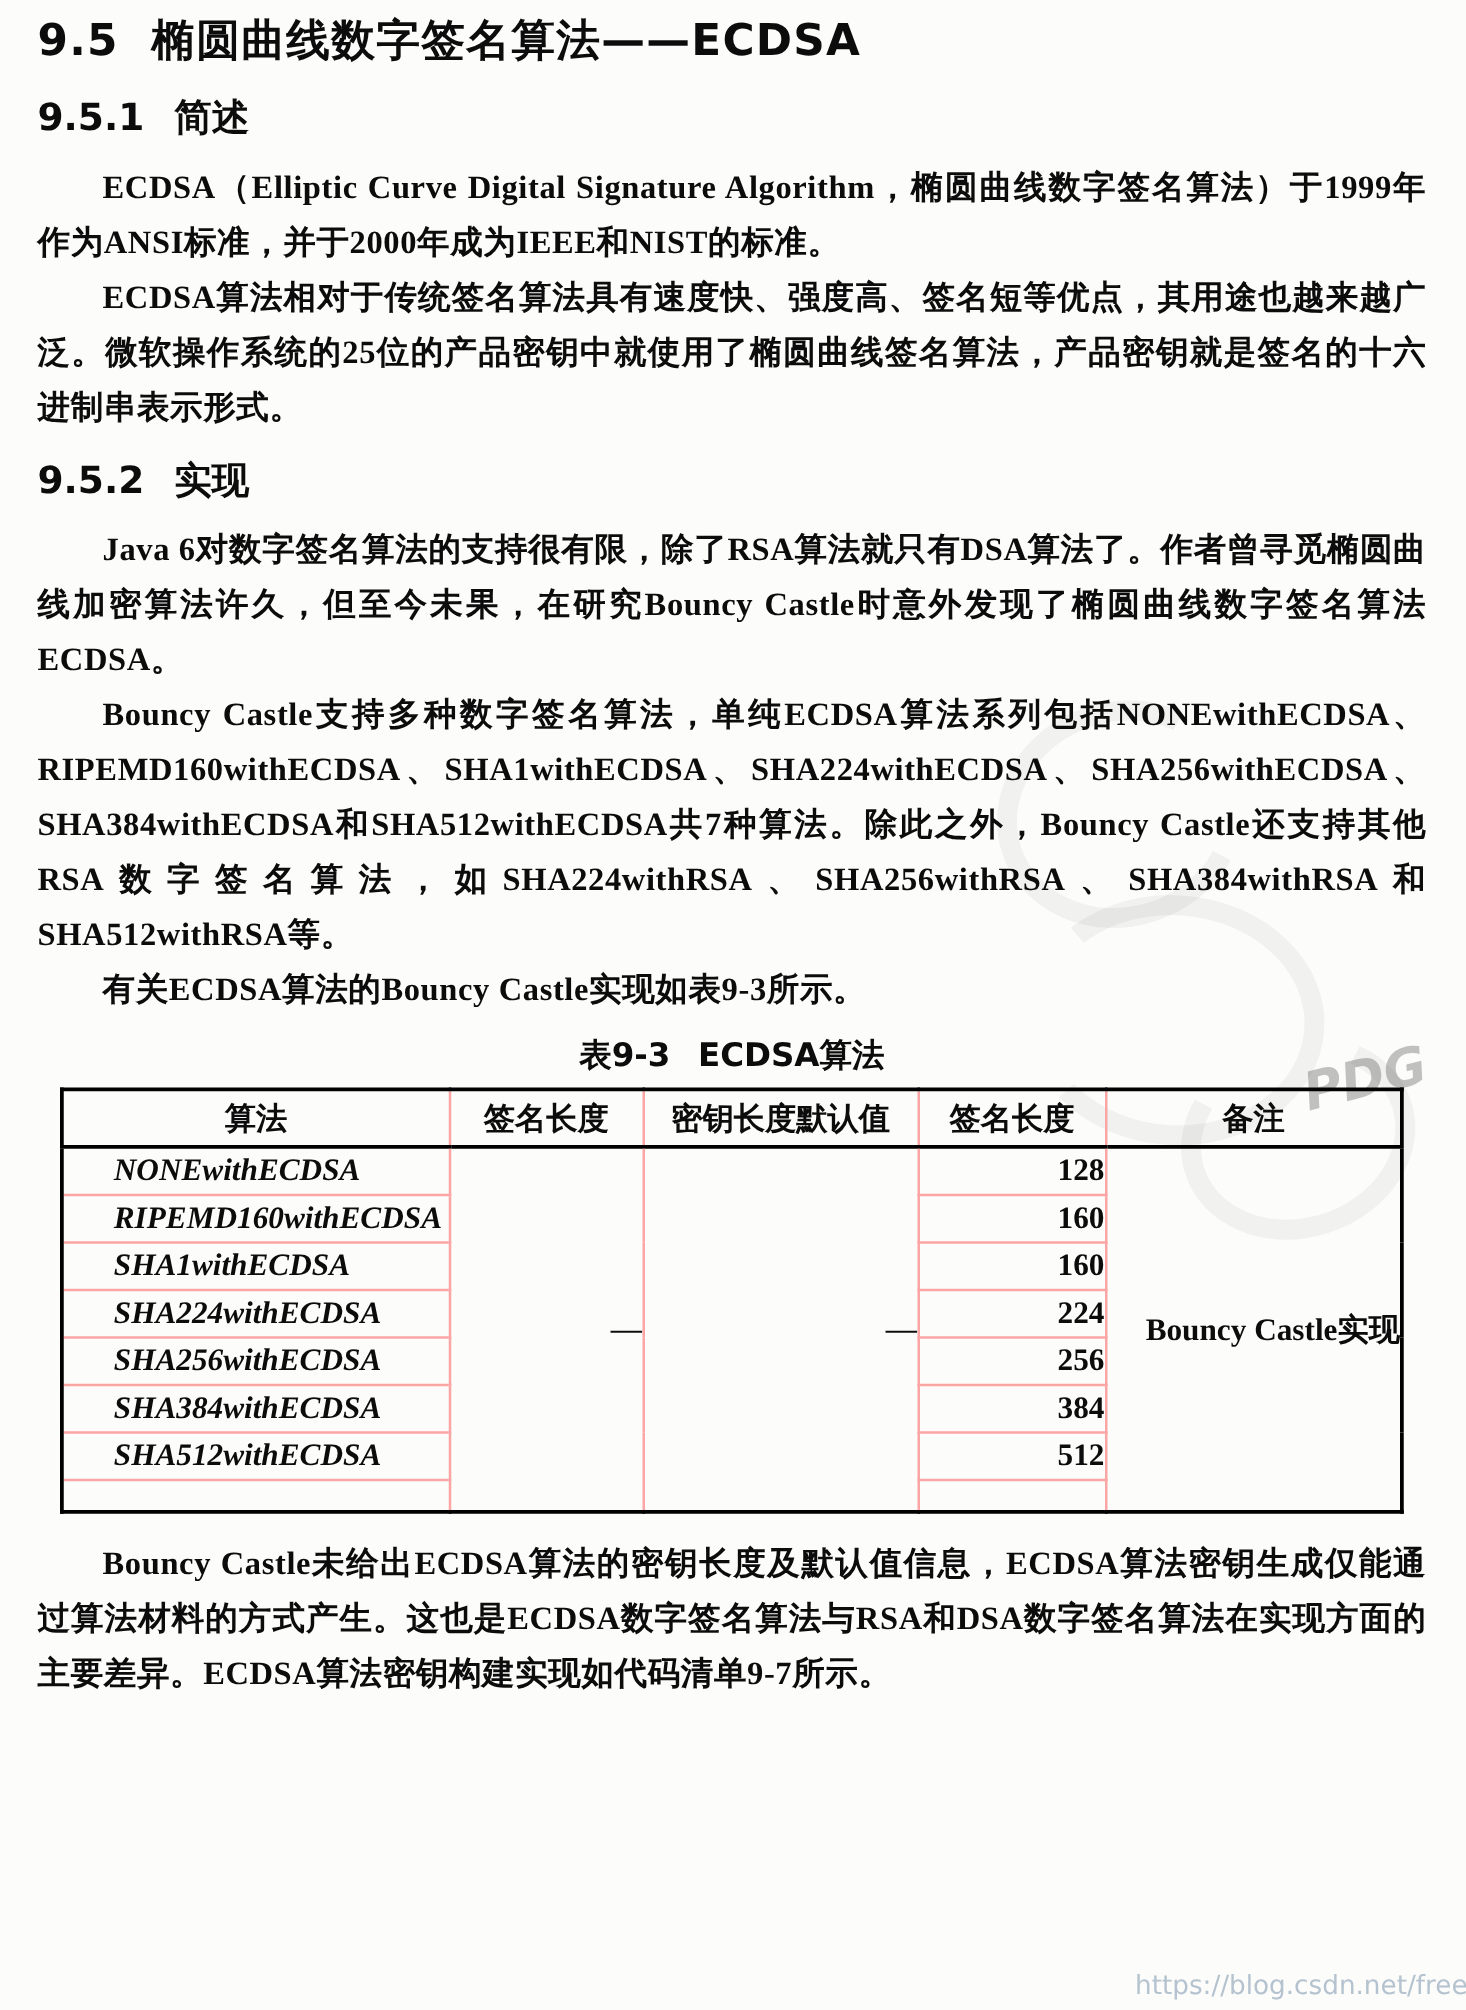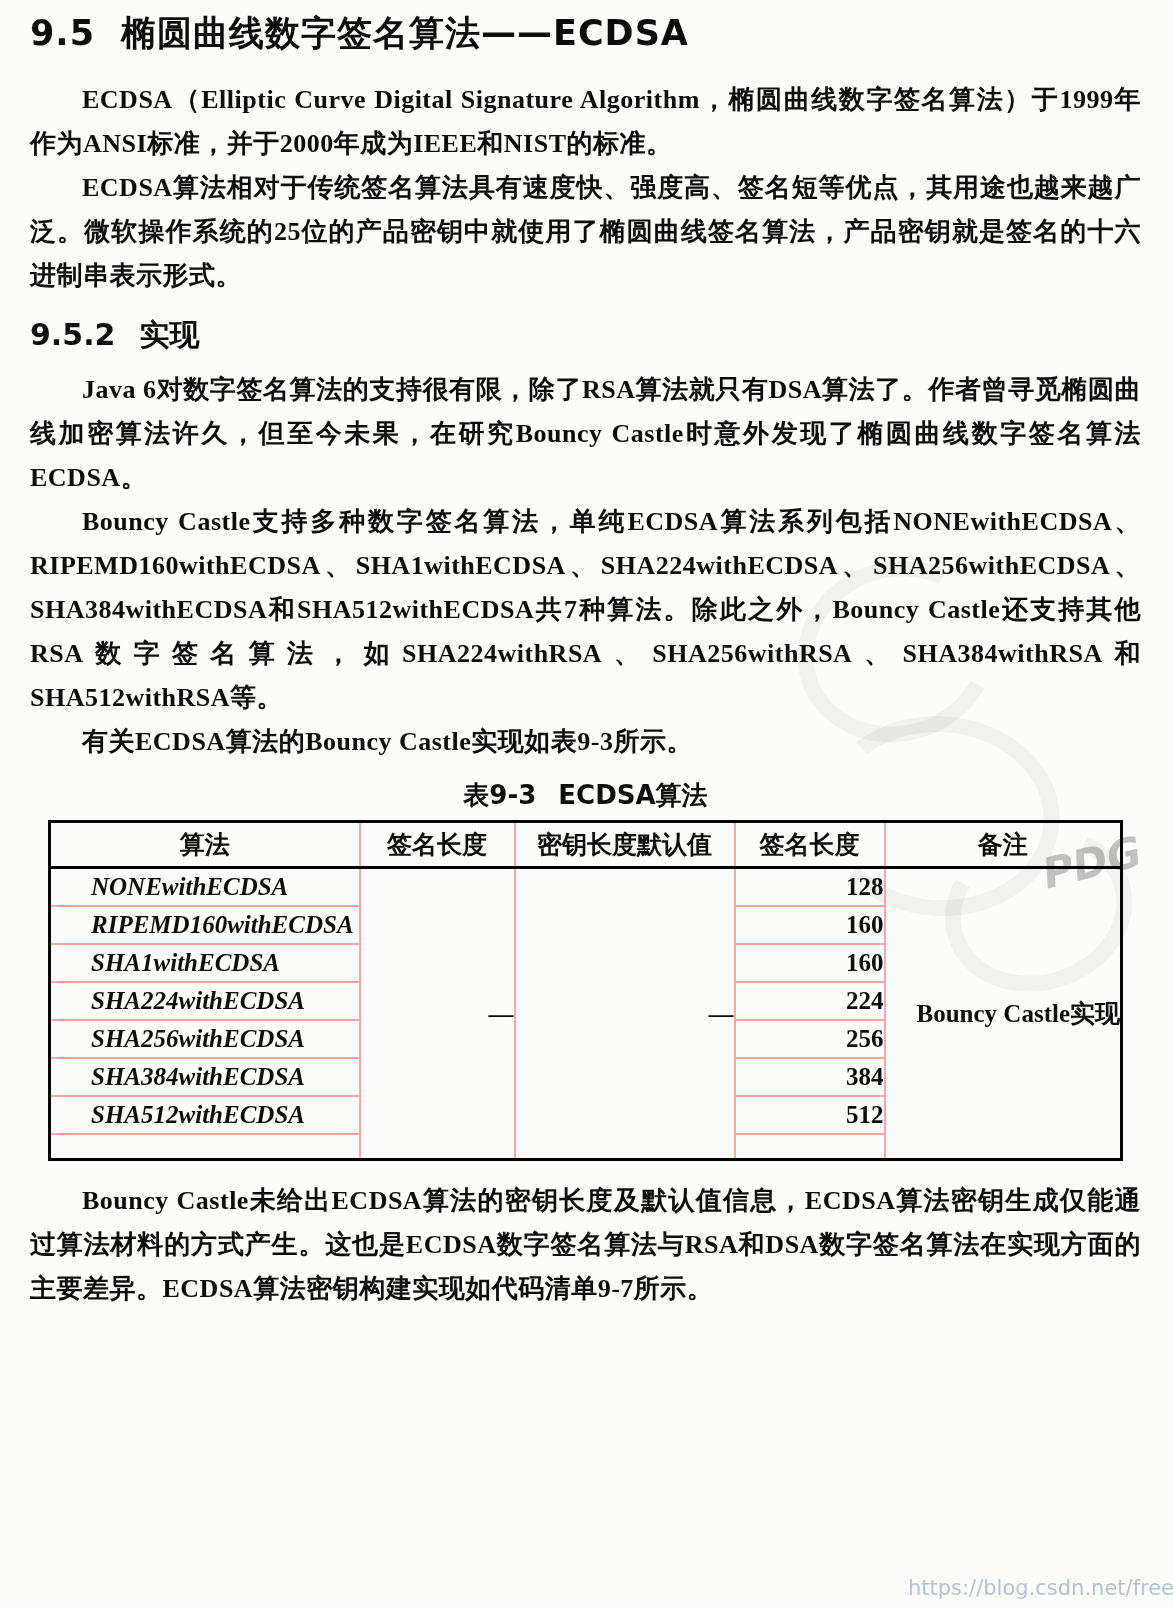--- a/index.html
+++ b/index.html
@@ -114,20 +114,23 @@
 </div>
 <div class="stamp-pdg">PDG</div>
 
 <div class="page">
 
   <h1 class="sec-title">
     <span class="hnum">9.5</span><span class="htxt">椭圆曲线数字签名算法——ECDSA</span>
   </h1>
 
 
+  <h2 class="sub-title">
+    <span class="hnum">9.5.1</span><span>简述</span>
+  </h2>
 
   <p class="para">ECDSA（Elliptic Curve Digital Signature Algorithm，椭圆曲线数字签名算法）于1999年作为ANSI标准，并于2000年成为IEEE和NIST的标准。</p>
   <p class="para">ECDSA算法相对于传统签名算法具有速度快、强度高、签名短等优点，其用途也越来越广泛。微软操作系统的25位的产品密钥中就使用了椭圆曲线签名算法，产品密钥就是签名的十六进制串表示形式。</p>
 
   <h2 class="sub-title">
     <span class="hnum">9.5.2</span><span>实现</span>
   </h2>
 
   <p class="para">Java 6对数字签名算法的支持很有限，除了RSA算法就只有DSA算法了。作者曾寻觅椭圆曲线加密算法许久，但至今未果，在研究Bouncy Castle时意外发现了椭圆曲线数字签名算法ECDSA。</p>
   <p class="para">Bouncy Castle支持多种数字签名算法，单纯ECDSA算法系列包括NONEwithECDSA、RIPEMD160withECDSA、SHA1withECDSA、SHA224withECDSA、SHA256withECDSA、SHA384withECDSA和SHA512withECDSA共7种算法。除此之外，Bouncy Castle还支持其他RSA数字签名算法，如SHA224withRSA、SHA256withRSA、SHA384withRSA和SHA512withRSA等。</p>

